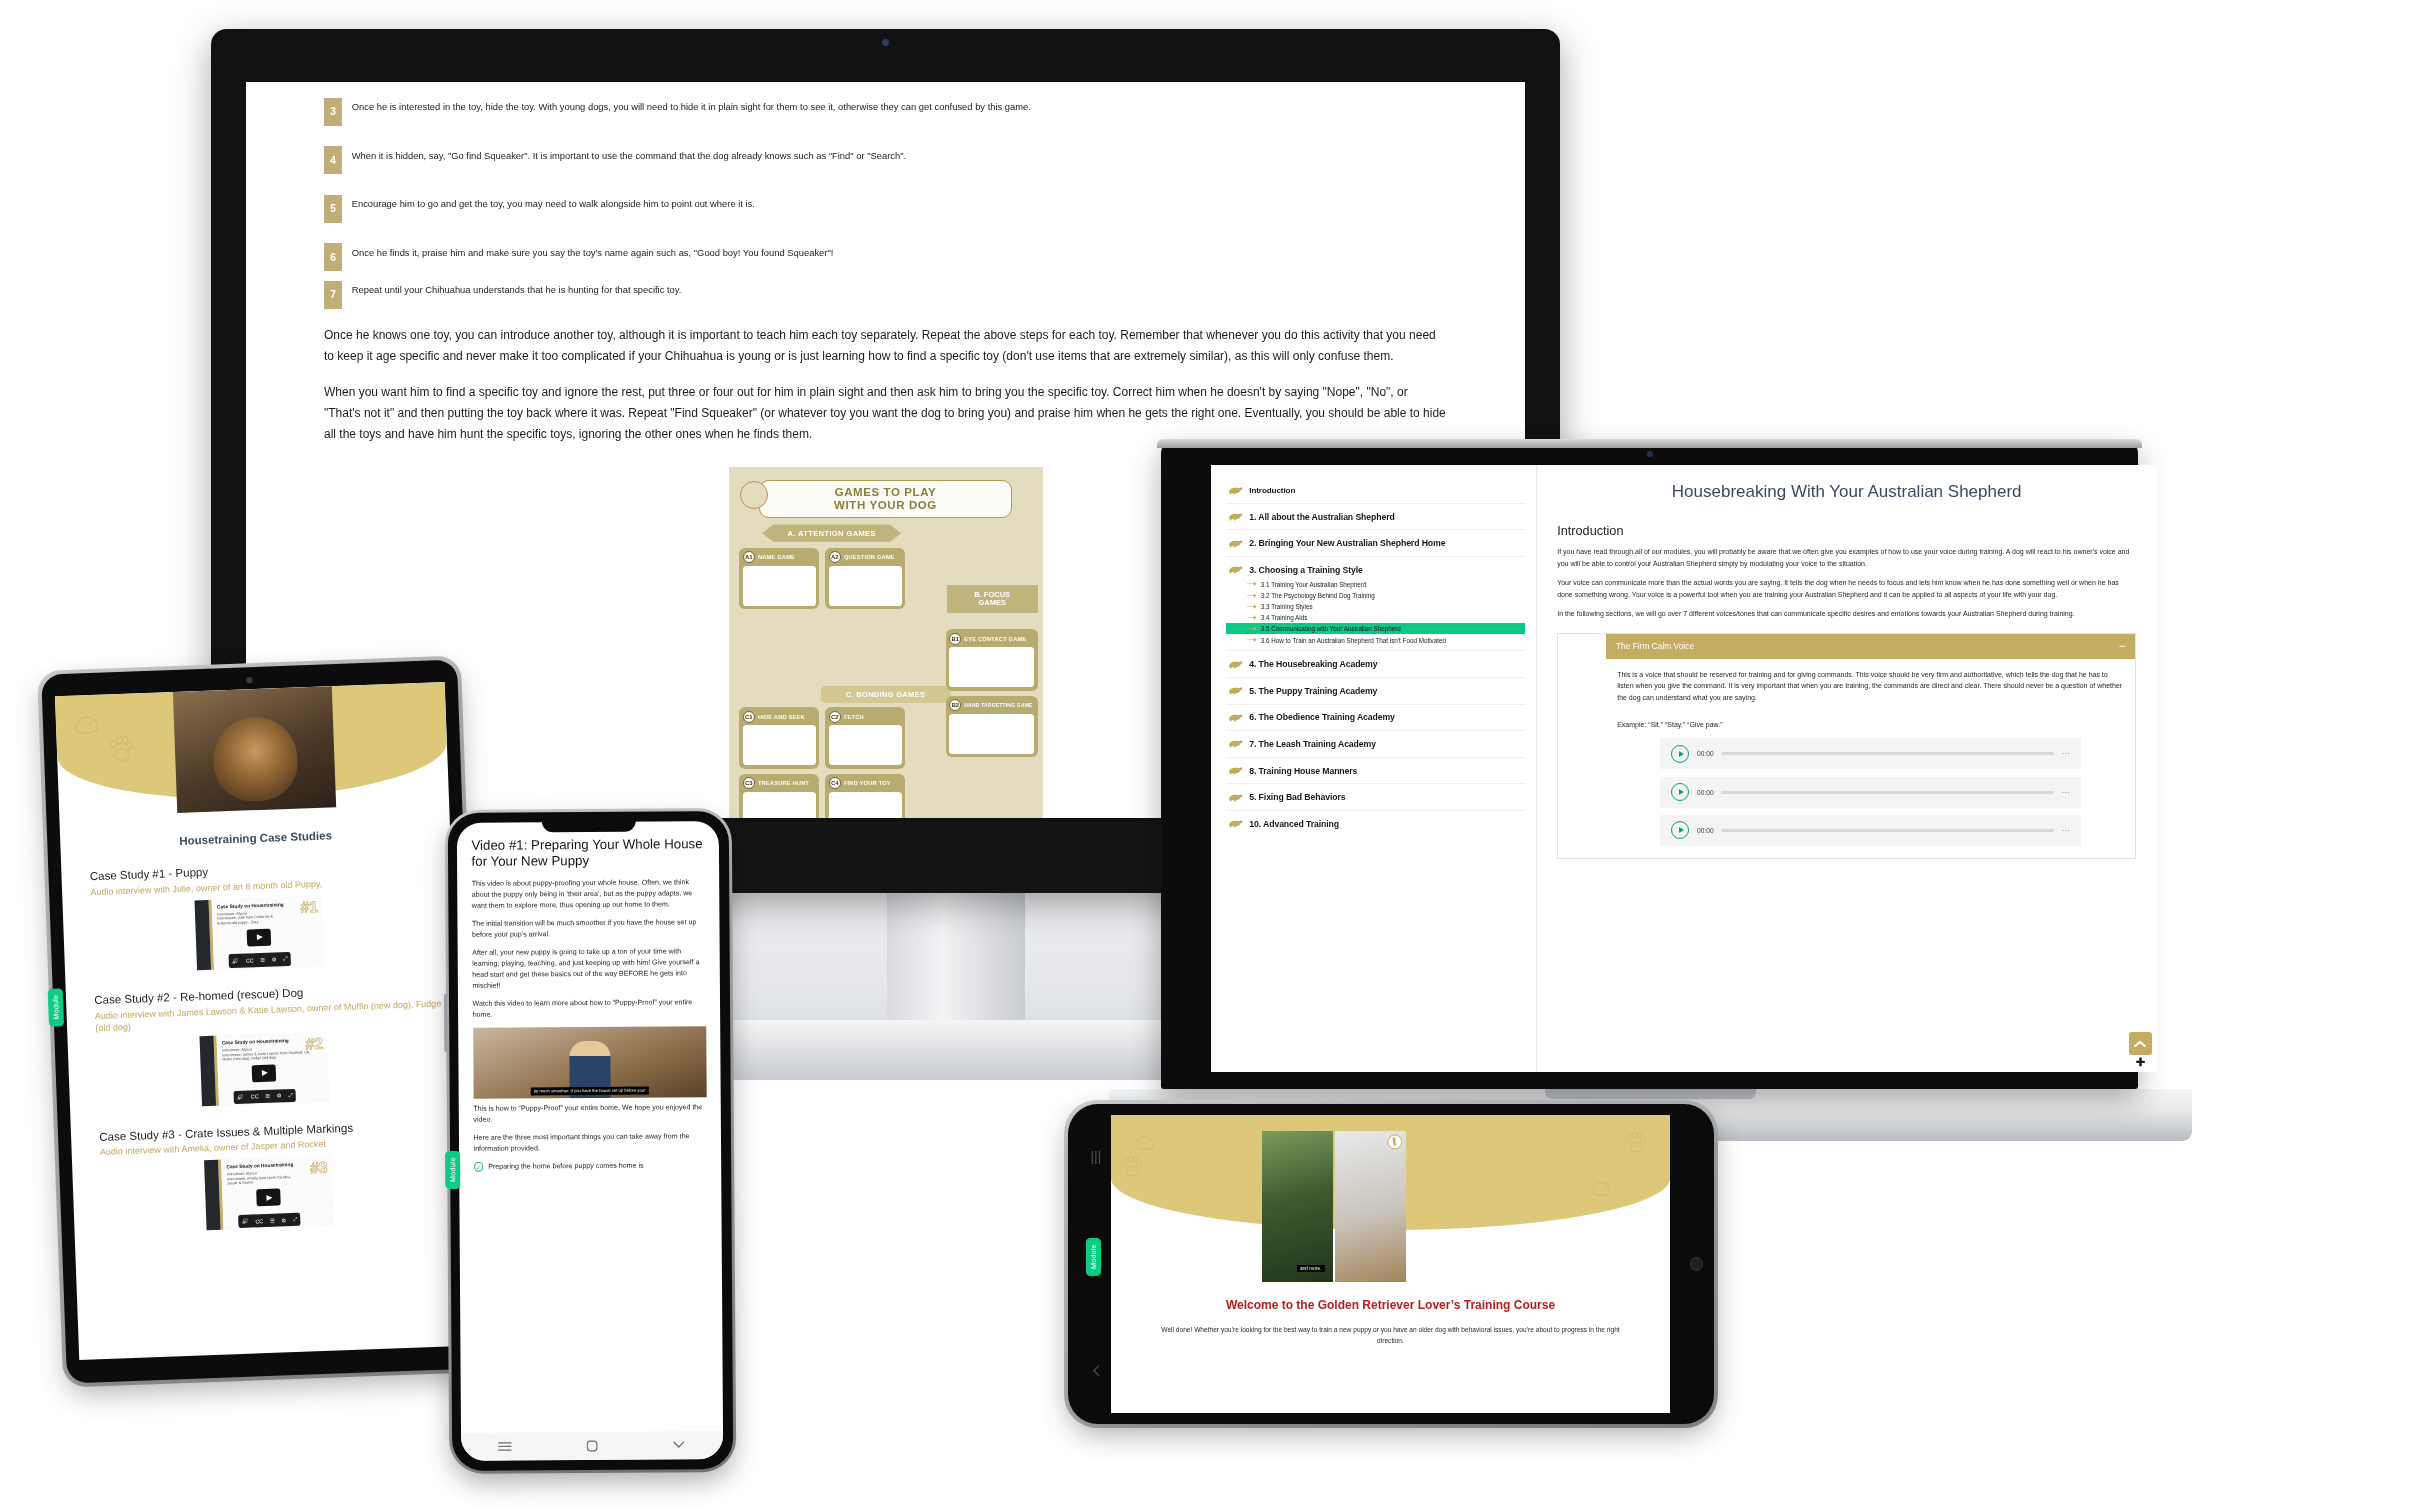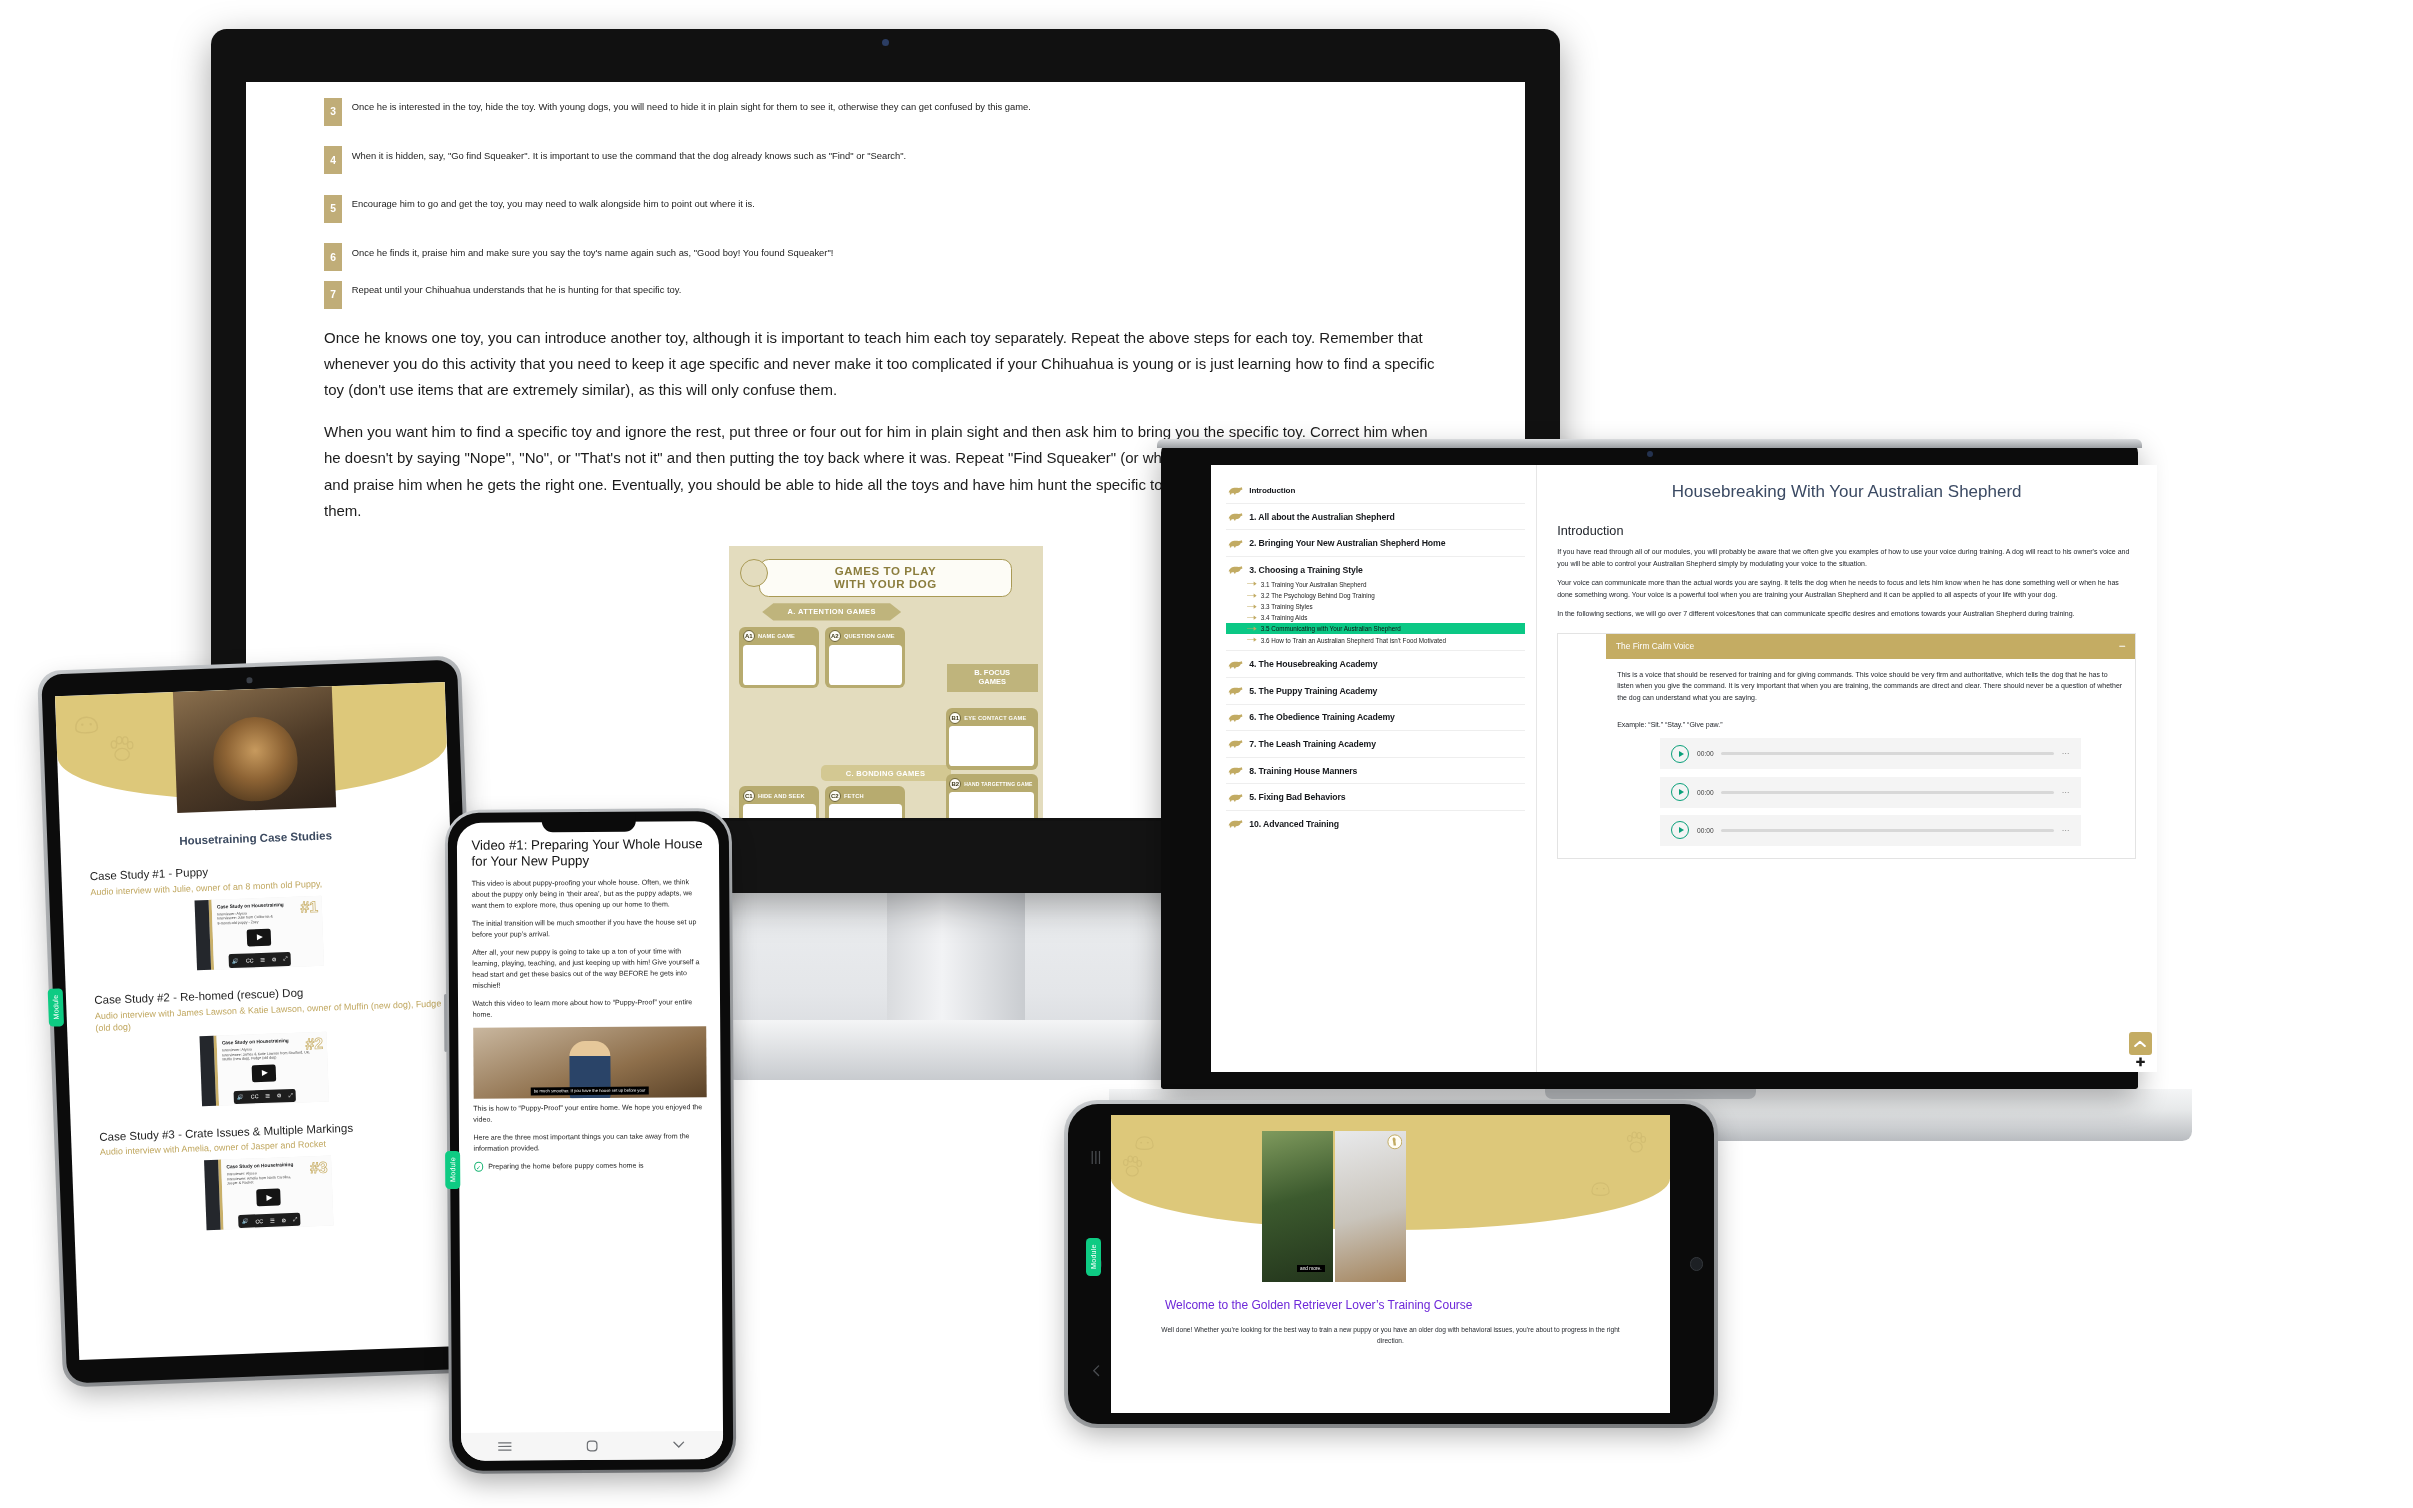--- a/index.html
+++ b/index.html
@@ -55,21 +55,21 @@
   
   .doc { padding: 15.7px 78px 0 78px; color:#1c1c1c; }
   .step-row { display:flex; align-items:flex-start; margin-bottom:20.5px; }
   .step-num {
     flex:0 0 auto; width:18px; height:28px; background:#c0ad78; color:#fff;
     font-weight:bold; font-size:10.3px; display:flex; align-items:center; justify-content:center;
     margin-right:9.7px;
   }
   .step-txt { font-size:9.4px; line-height:1.5; padding-top:2.4px; }
   .step-row.tight { margin-bottom:9.7px; }
-  .doc p.para { font-size:15px; line-height:1.75; margin:15.7px 0 0 0; }
+  .doc p.para { font-size:12px; line-height:1.75; margin:15.7px 0 0 0; }
 
   
   .info-wrap { display:flex; justify-content:center; margin-top:22px; }
   .infographic {
     width:314px; background:#e3dcbe; position:relative; padding:8.4px 7.2px 7.2px;
     font-family:"Liberation Sans", sans-serif;
   }
   .ig-titlebar {
     margin:4.8px auto 6px; width:253px; background:#fdfcf6; border:1.8px solid #a99a55;
     border-radius:9.7px; text-align:center; padding:4.8px 2.4px;
@@ -249,21 +249,21 @@
   #phone2 .p2-nav { position:absolute; left:14.5px; top:0; height:100%; width:26.5px;
     display:flex; flex-direction:column; align-items:center; justify-content:space-around; color:#4b4e52; }
   #phone2 .p2-lens { position:absolute; right:11px; top:50%; margin-top:-6.6px; width:13.3px;height:13.3px;
     border-radius:50%; background:#1d2024; border:1.2px solid #34383d; }
   .p2-hero { position:relative; height:181px; }
   .p2-vid { position:absolute; top:15.7px; width:71px; height:151px; }
   .p2-v1 { left:151px; background:linear-gradient(165deg,#7f9a5d,#3c5a2e 45%,#23351c); }
   .p2-v2 { left:224px; background:linear-gradient(165deg,#e8e9eb,#c9c4bb 55%,#a4845c); }
   .p2-cc { position:absolute; left:186px; top:150px; background:#000; color:#fff;
     font-size:4.8px; padding:1.2px 3px; }
-  .p2-title { font-size:12px; font-weight:normal; color:#6d28d9; line-height:1.5;
+  .p2-title { text-align:center; font-size:12px; font-weight:bold; color:#b91c1c; line-height:1.5;
     padding:0 54px; }
   .p2-p { text-align:center; font-size:6.6px; color:#26292e; line-height:1.6; padding:11px 48px 0; }
 </style>
 </head>
 <body>
 
 <div id="stage">
 
   <div id="monitor-stand"></div>
   <div id="monitor-neck"></div>

